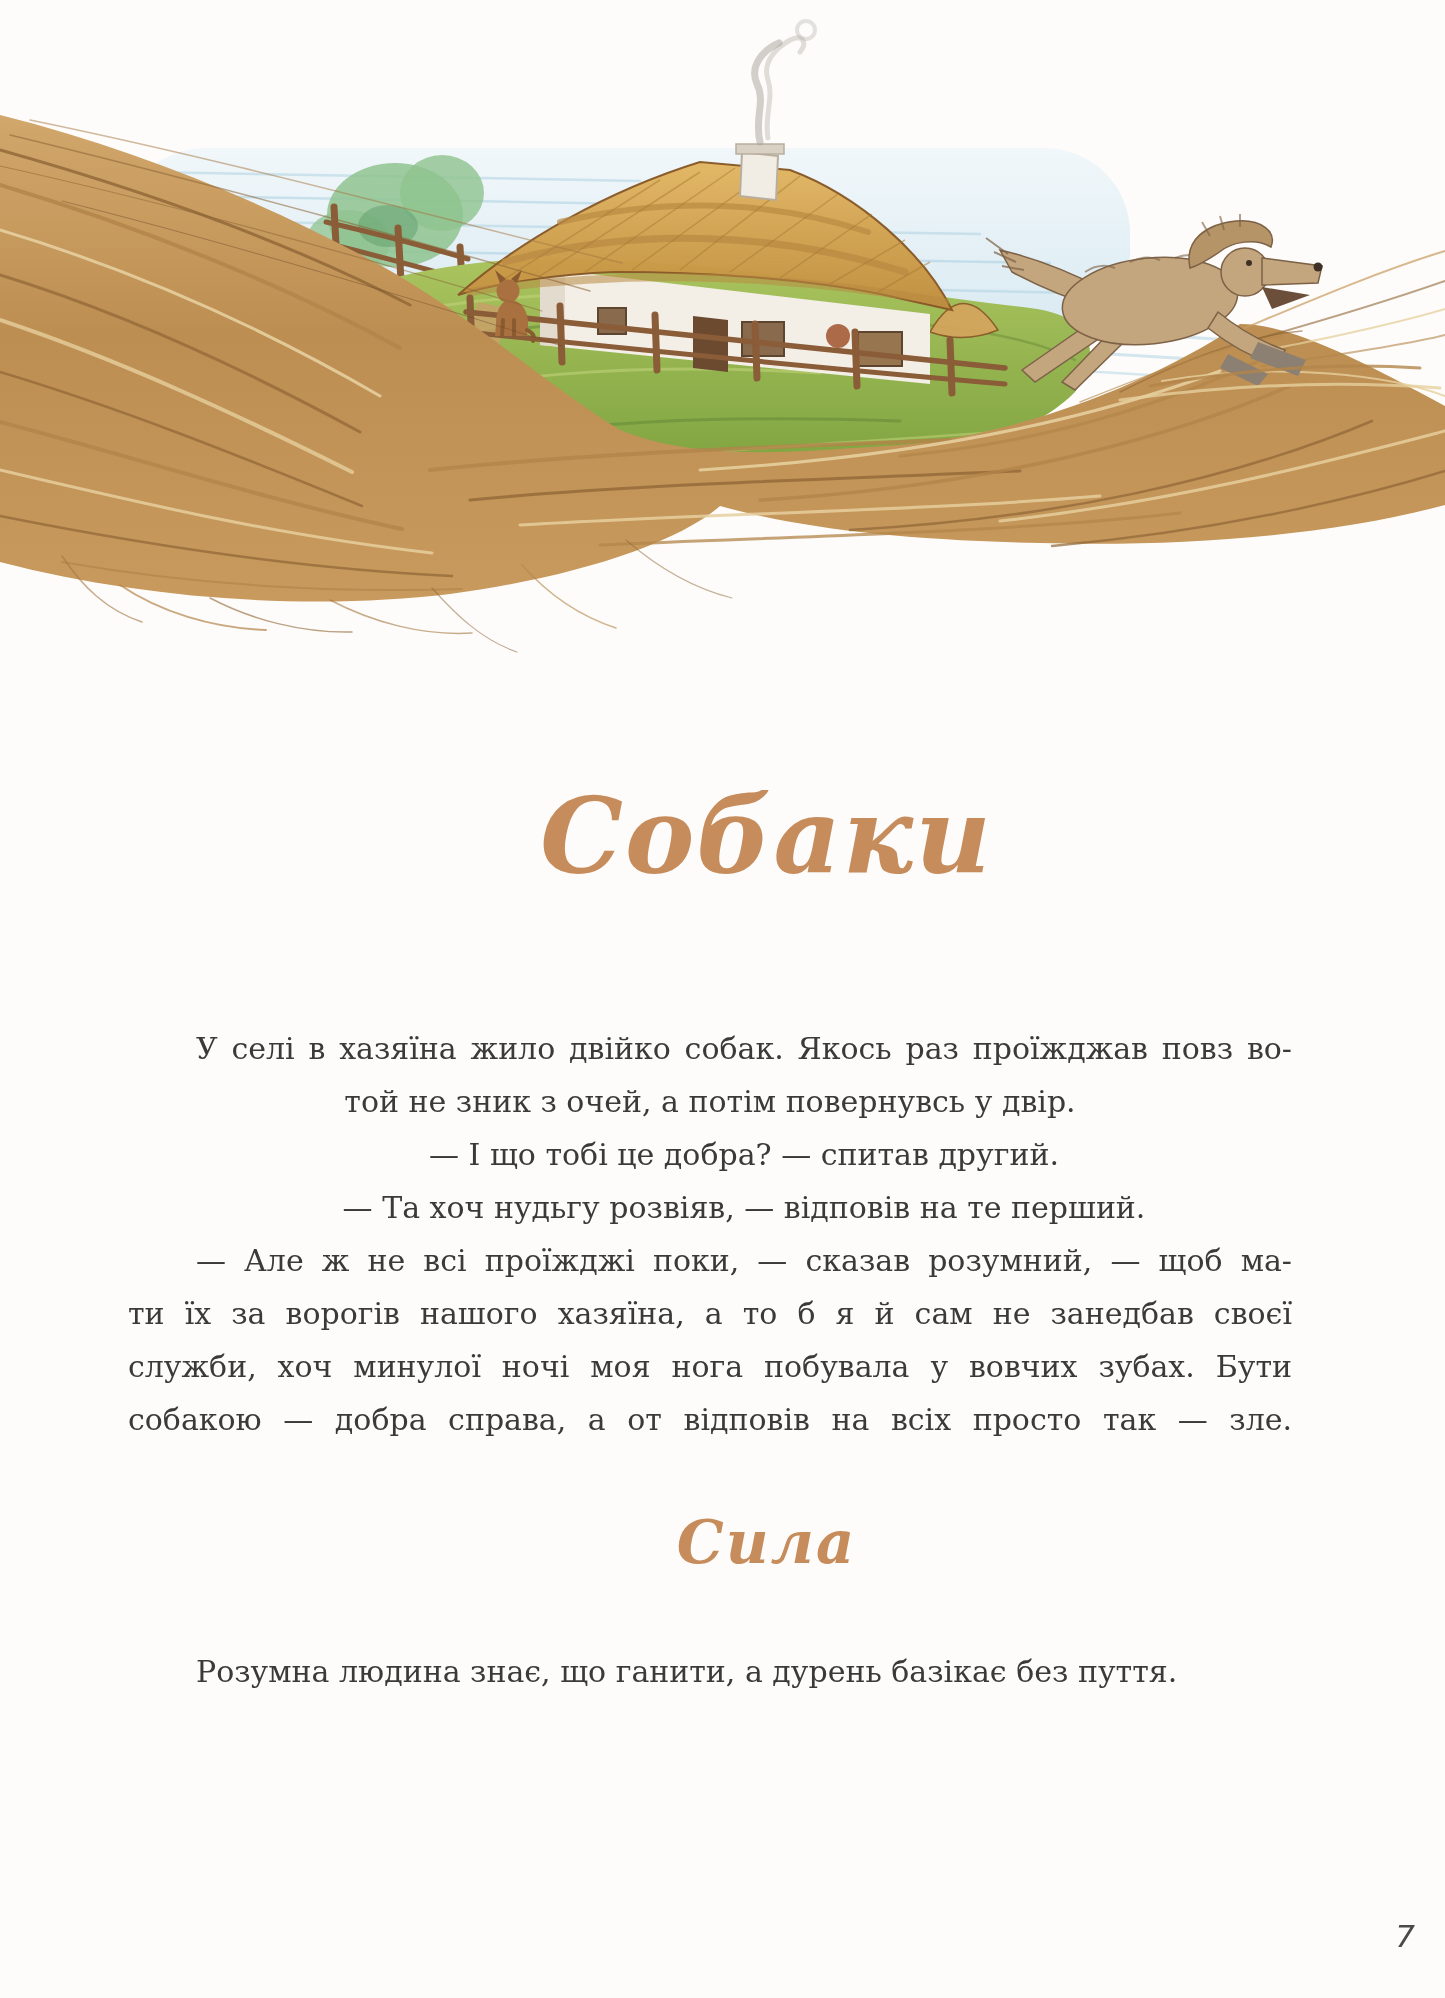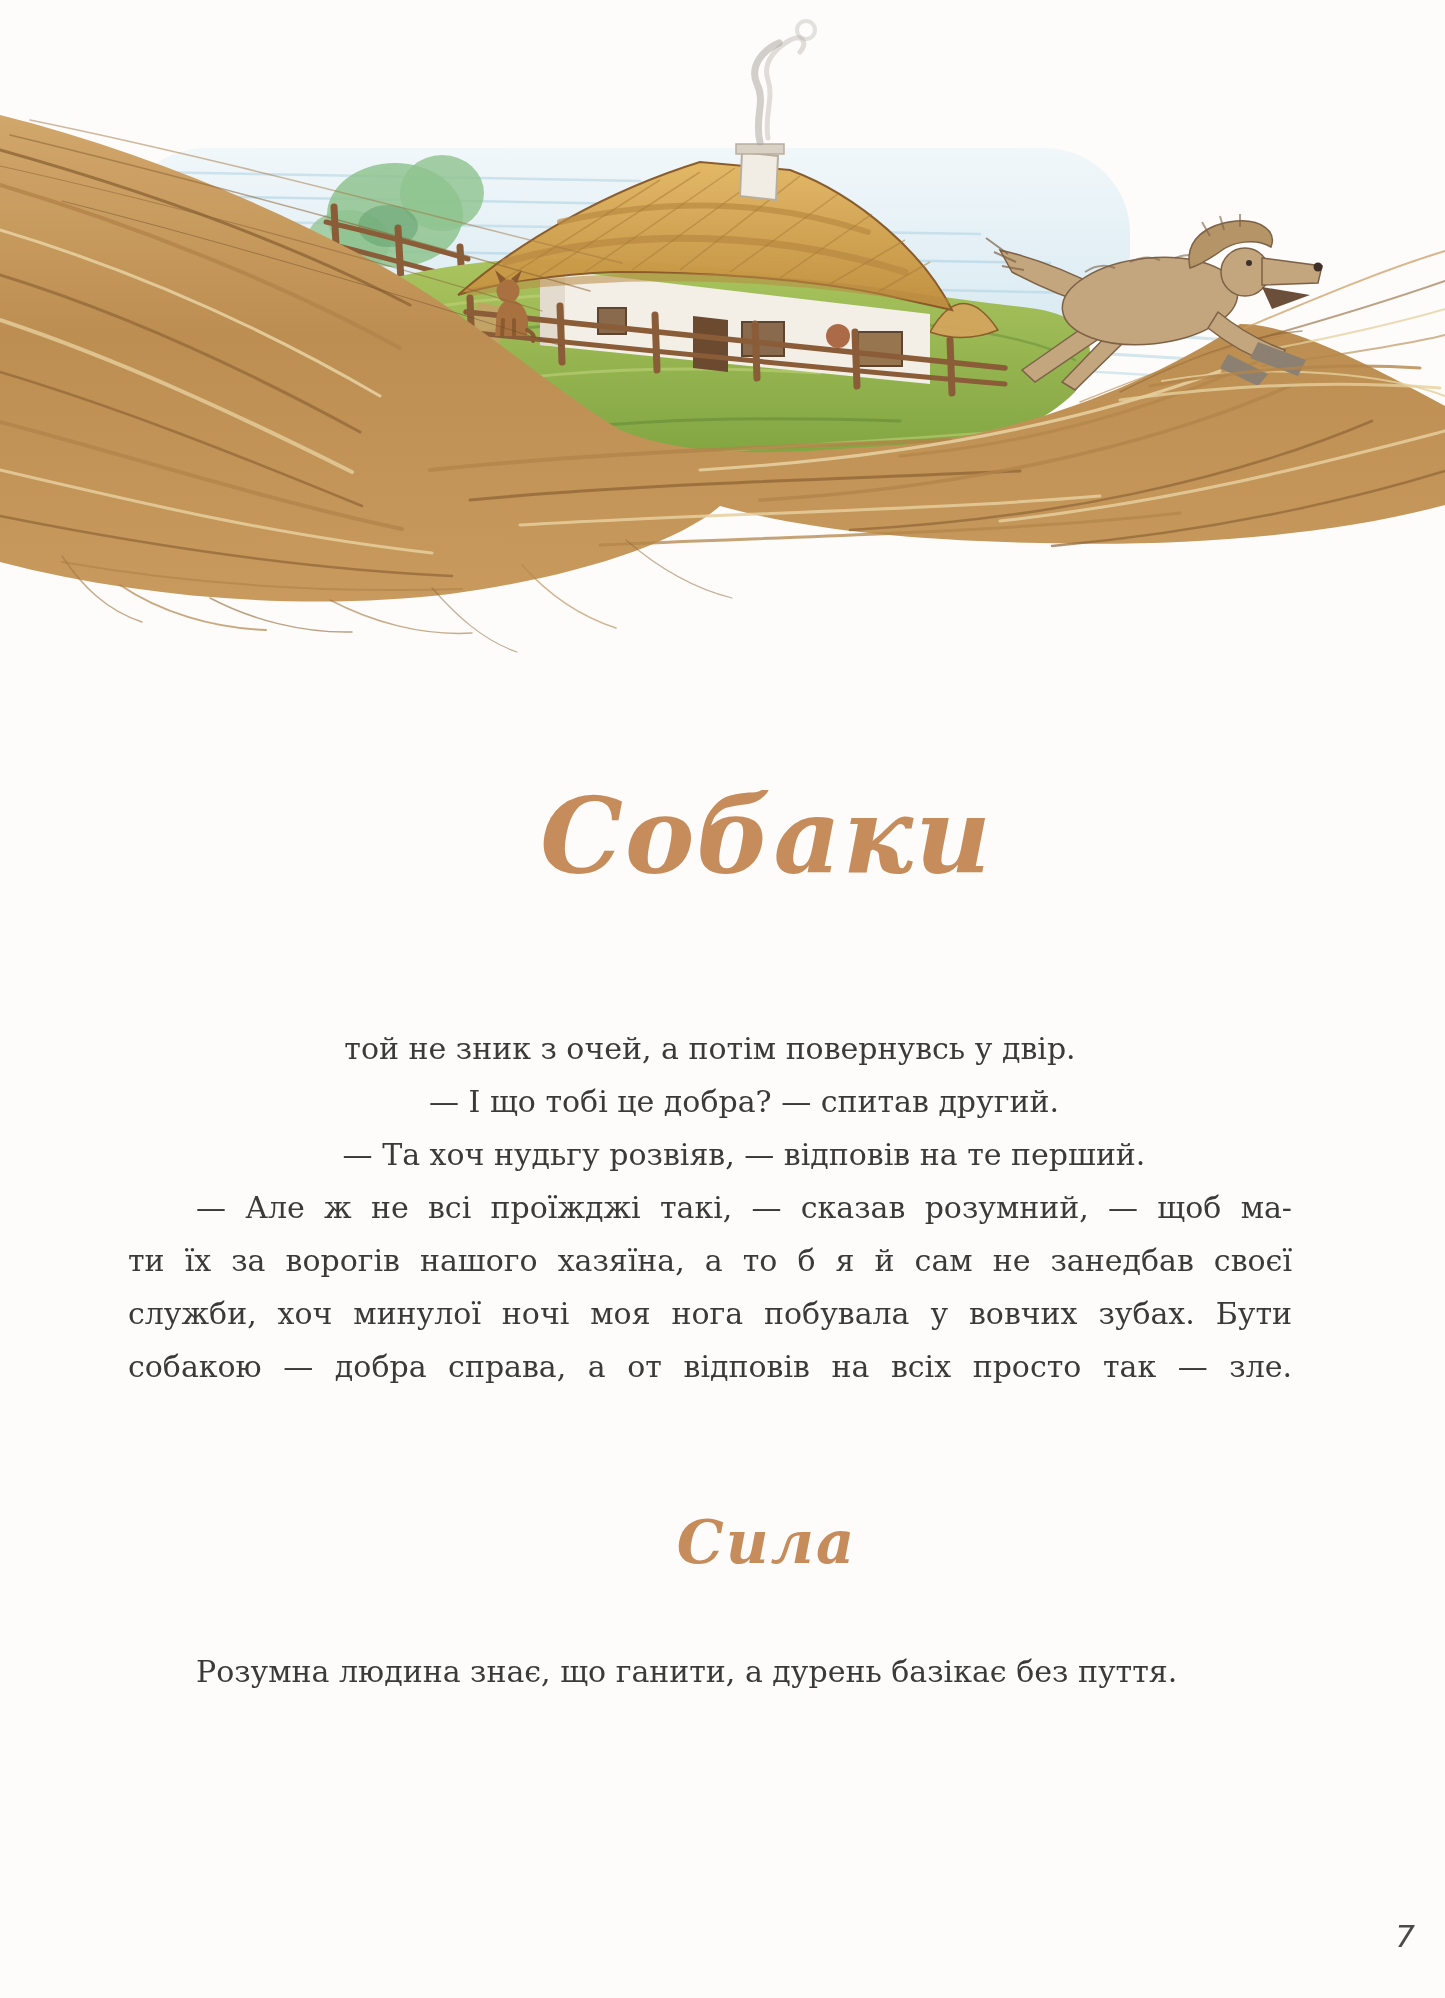--- a/index.html
+++ b/index.html
@@ -271,24 +271,25 @@
 
     <g fill="none" stroke-linecap="round">
       <path d="M1150,386 C1240,370 1330,362 1420,368" stroke="var(--hay-mid,#b3854a)" stroke-width="3" opacity="0.8"></path>
       <path d="M1120,400 C1220,386 1330,380 1440,388" stroke="var(--hay-light,#e6cf9e)" stroke-width="3" opacity="0.8"></path>
     </g>
   </svg>
 
   <div class="chapter-title title-1">Собаки</div>
 
   <div class="body-text">
+    <div class="line just ind">У селі в хазяїна жило двійко собак. Якось раз проїжджав повз во-</div>
     <div class="line">той не зник з очей, а потім повернувсь у двір.</div>
     <div class="line ind">— І що тобі це добра? — спитав другий.</div>
     <div class="line ind">— Та хоч нудьгу розвіяв, — відповів на те перший.</div>
-    <div class="line just ind">— Але ж не всі проїжджі такі, — сказав розумний, — щоб ма-</div>
+    <div class="line just ind">— Але ж не всі проїжджі поки, — сказав розумний, — щоб ма-</div>
     <div class="line just">ти їх за ворогів нашого хазяїна, а то б я й сам не занедбав своєї</div>
     <div class="line just">служби, хоч минулої ночі моя нога побувала у вовчих зубах. Бути</div>
     <div class="line just">собакою — добра справа, а от відповів на всіх просто так — зле.</div>
   </div>
 
   <div class="chapter-title title-2">Сила</div>
 
   <div class="moral">Розумна людина знає, що ганити, а дурень базікає без пуття.</div>
 
   <div class="page-number">7</div>

